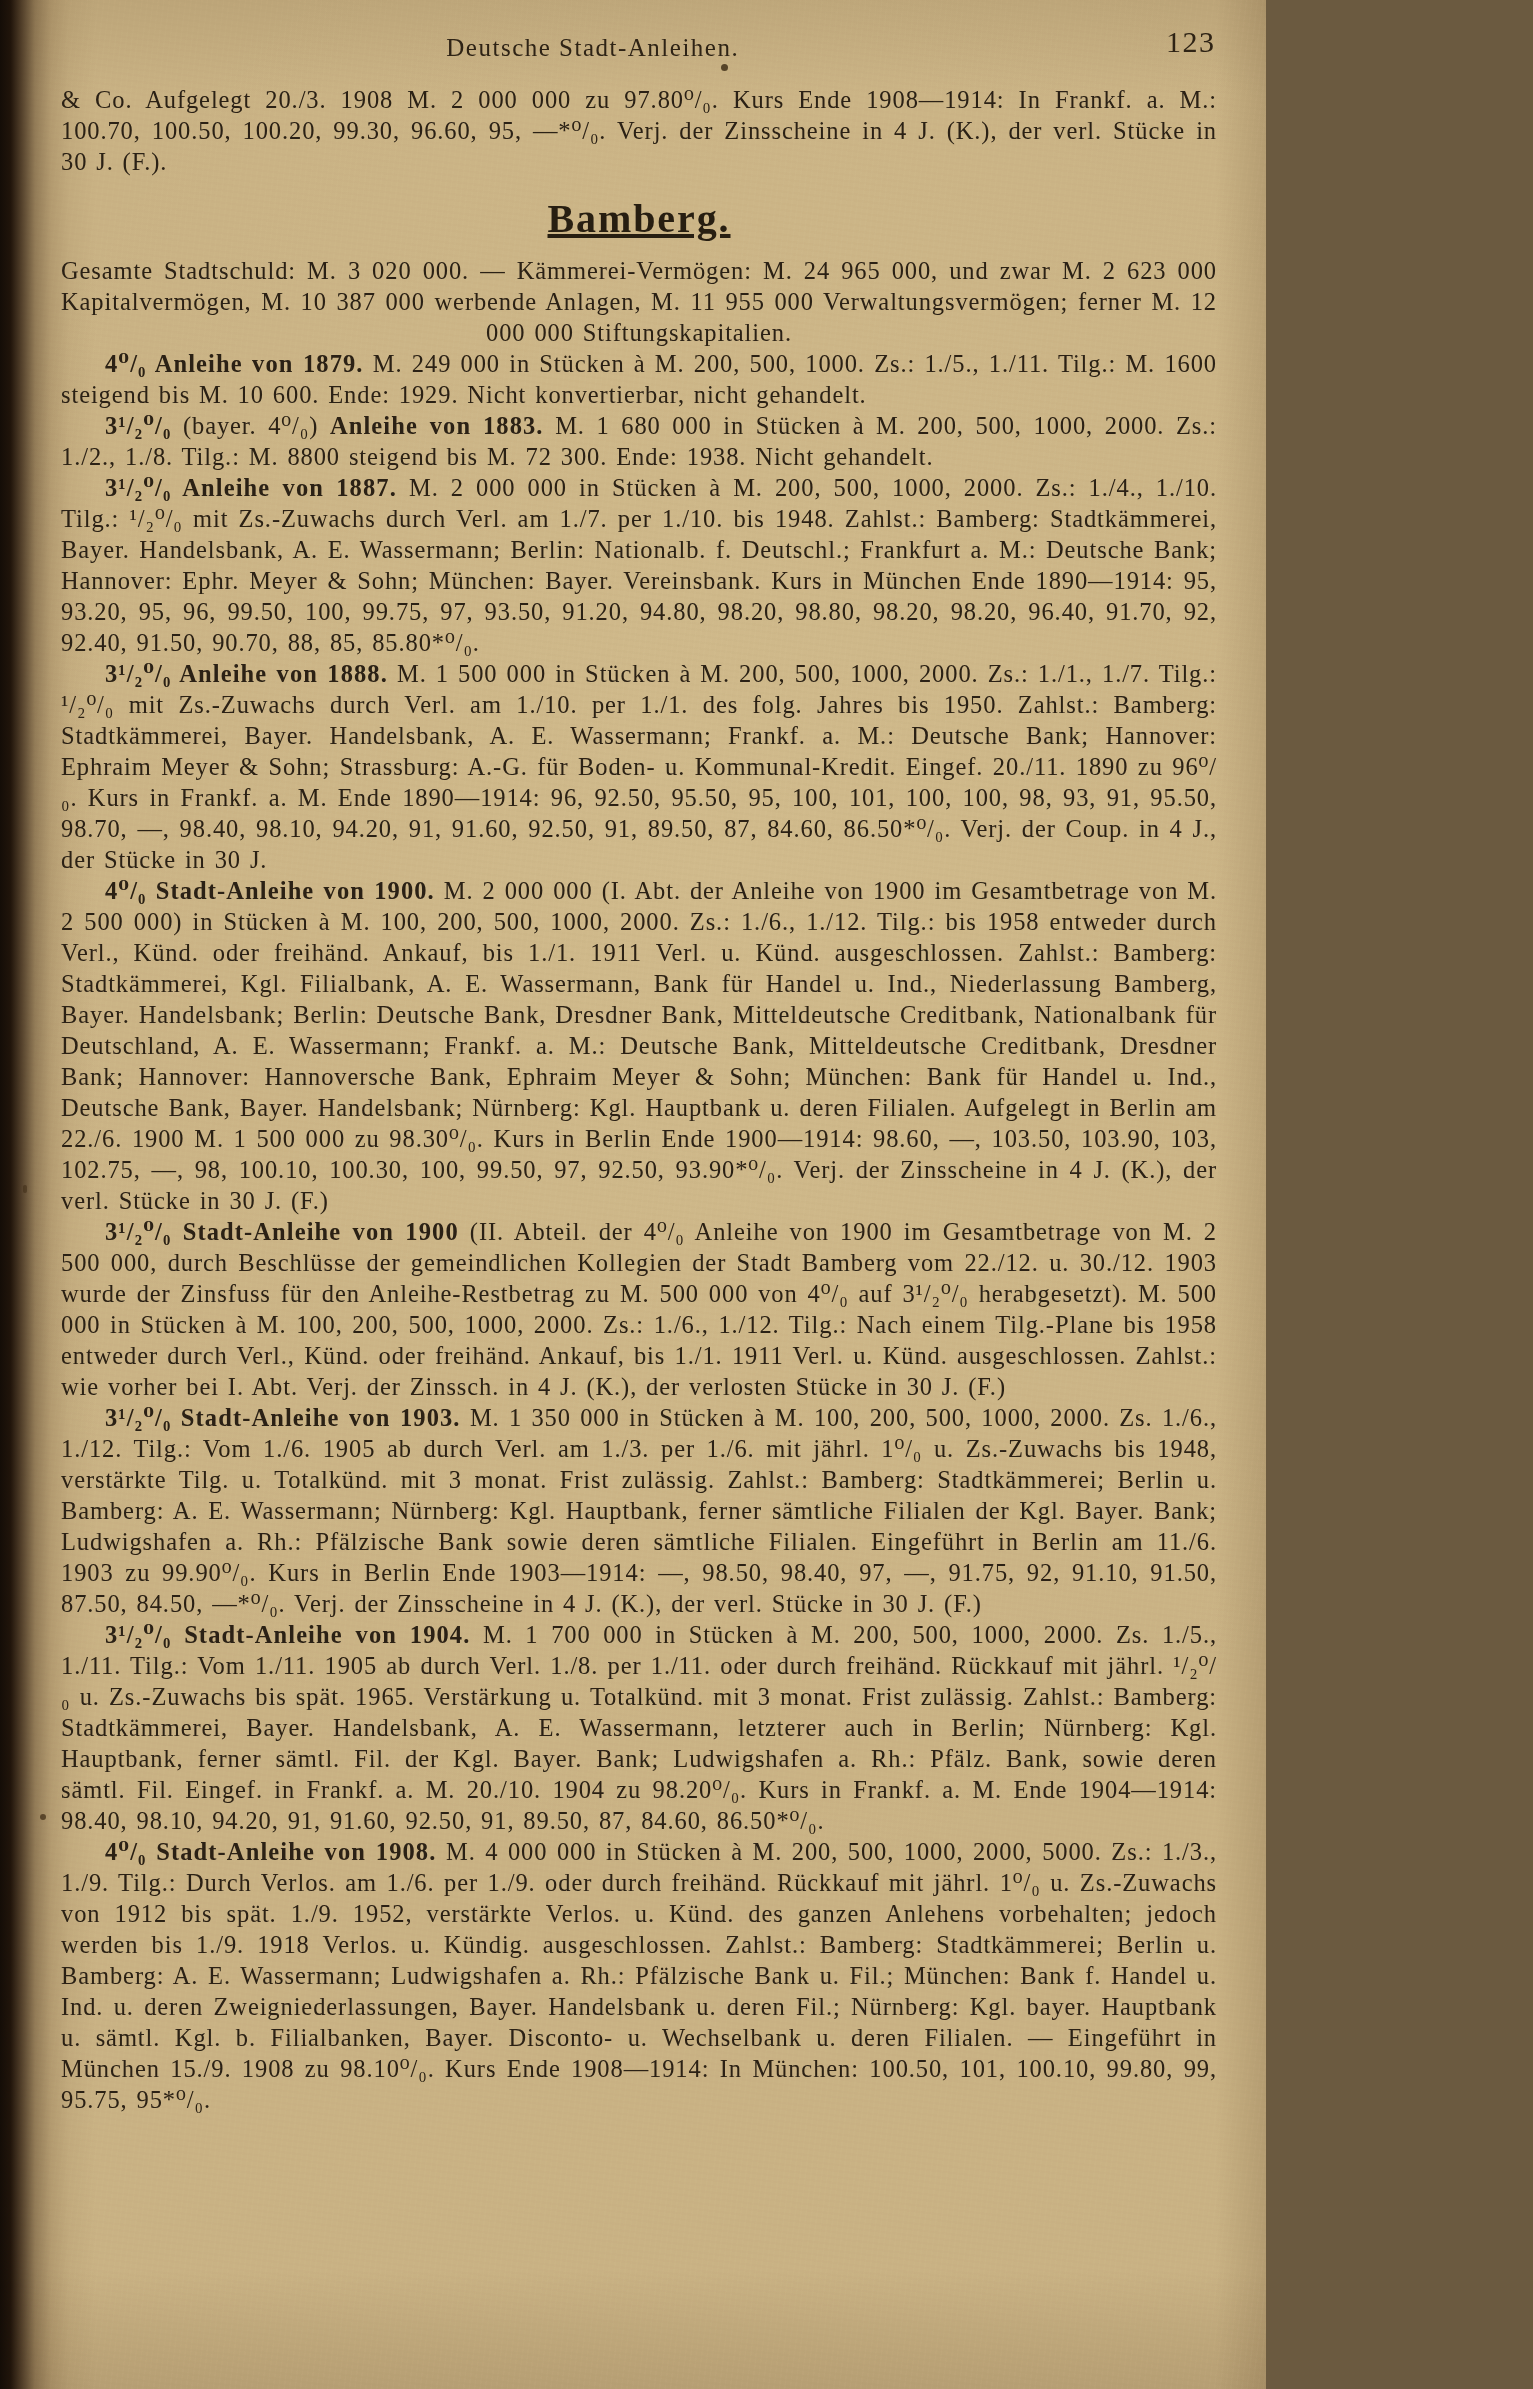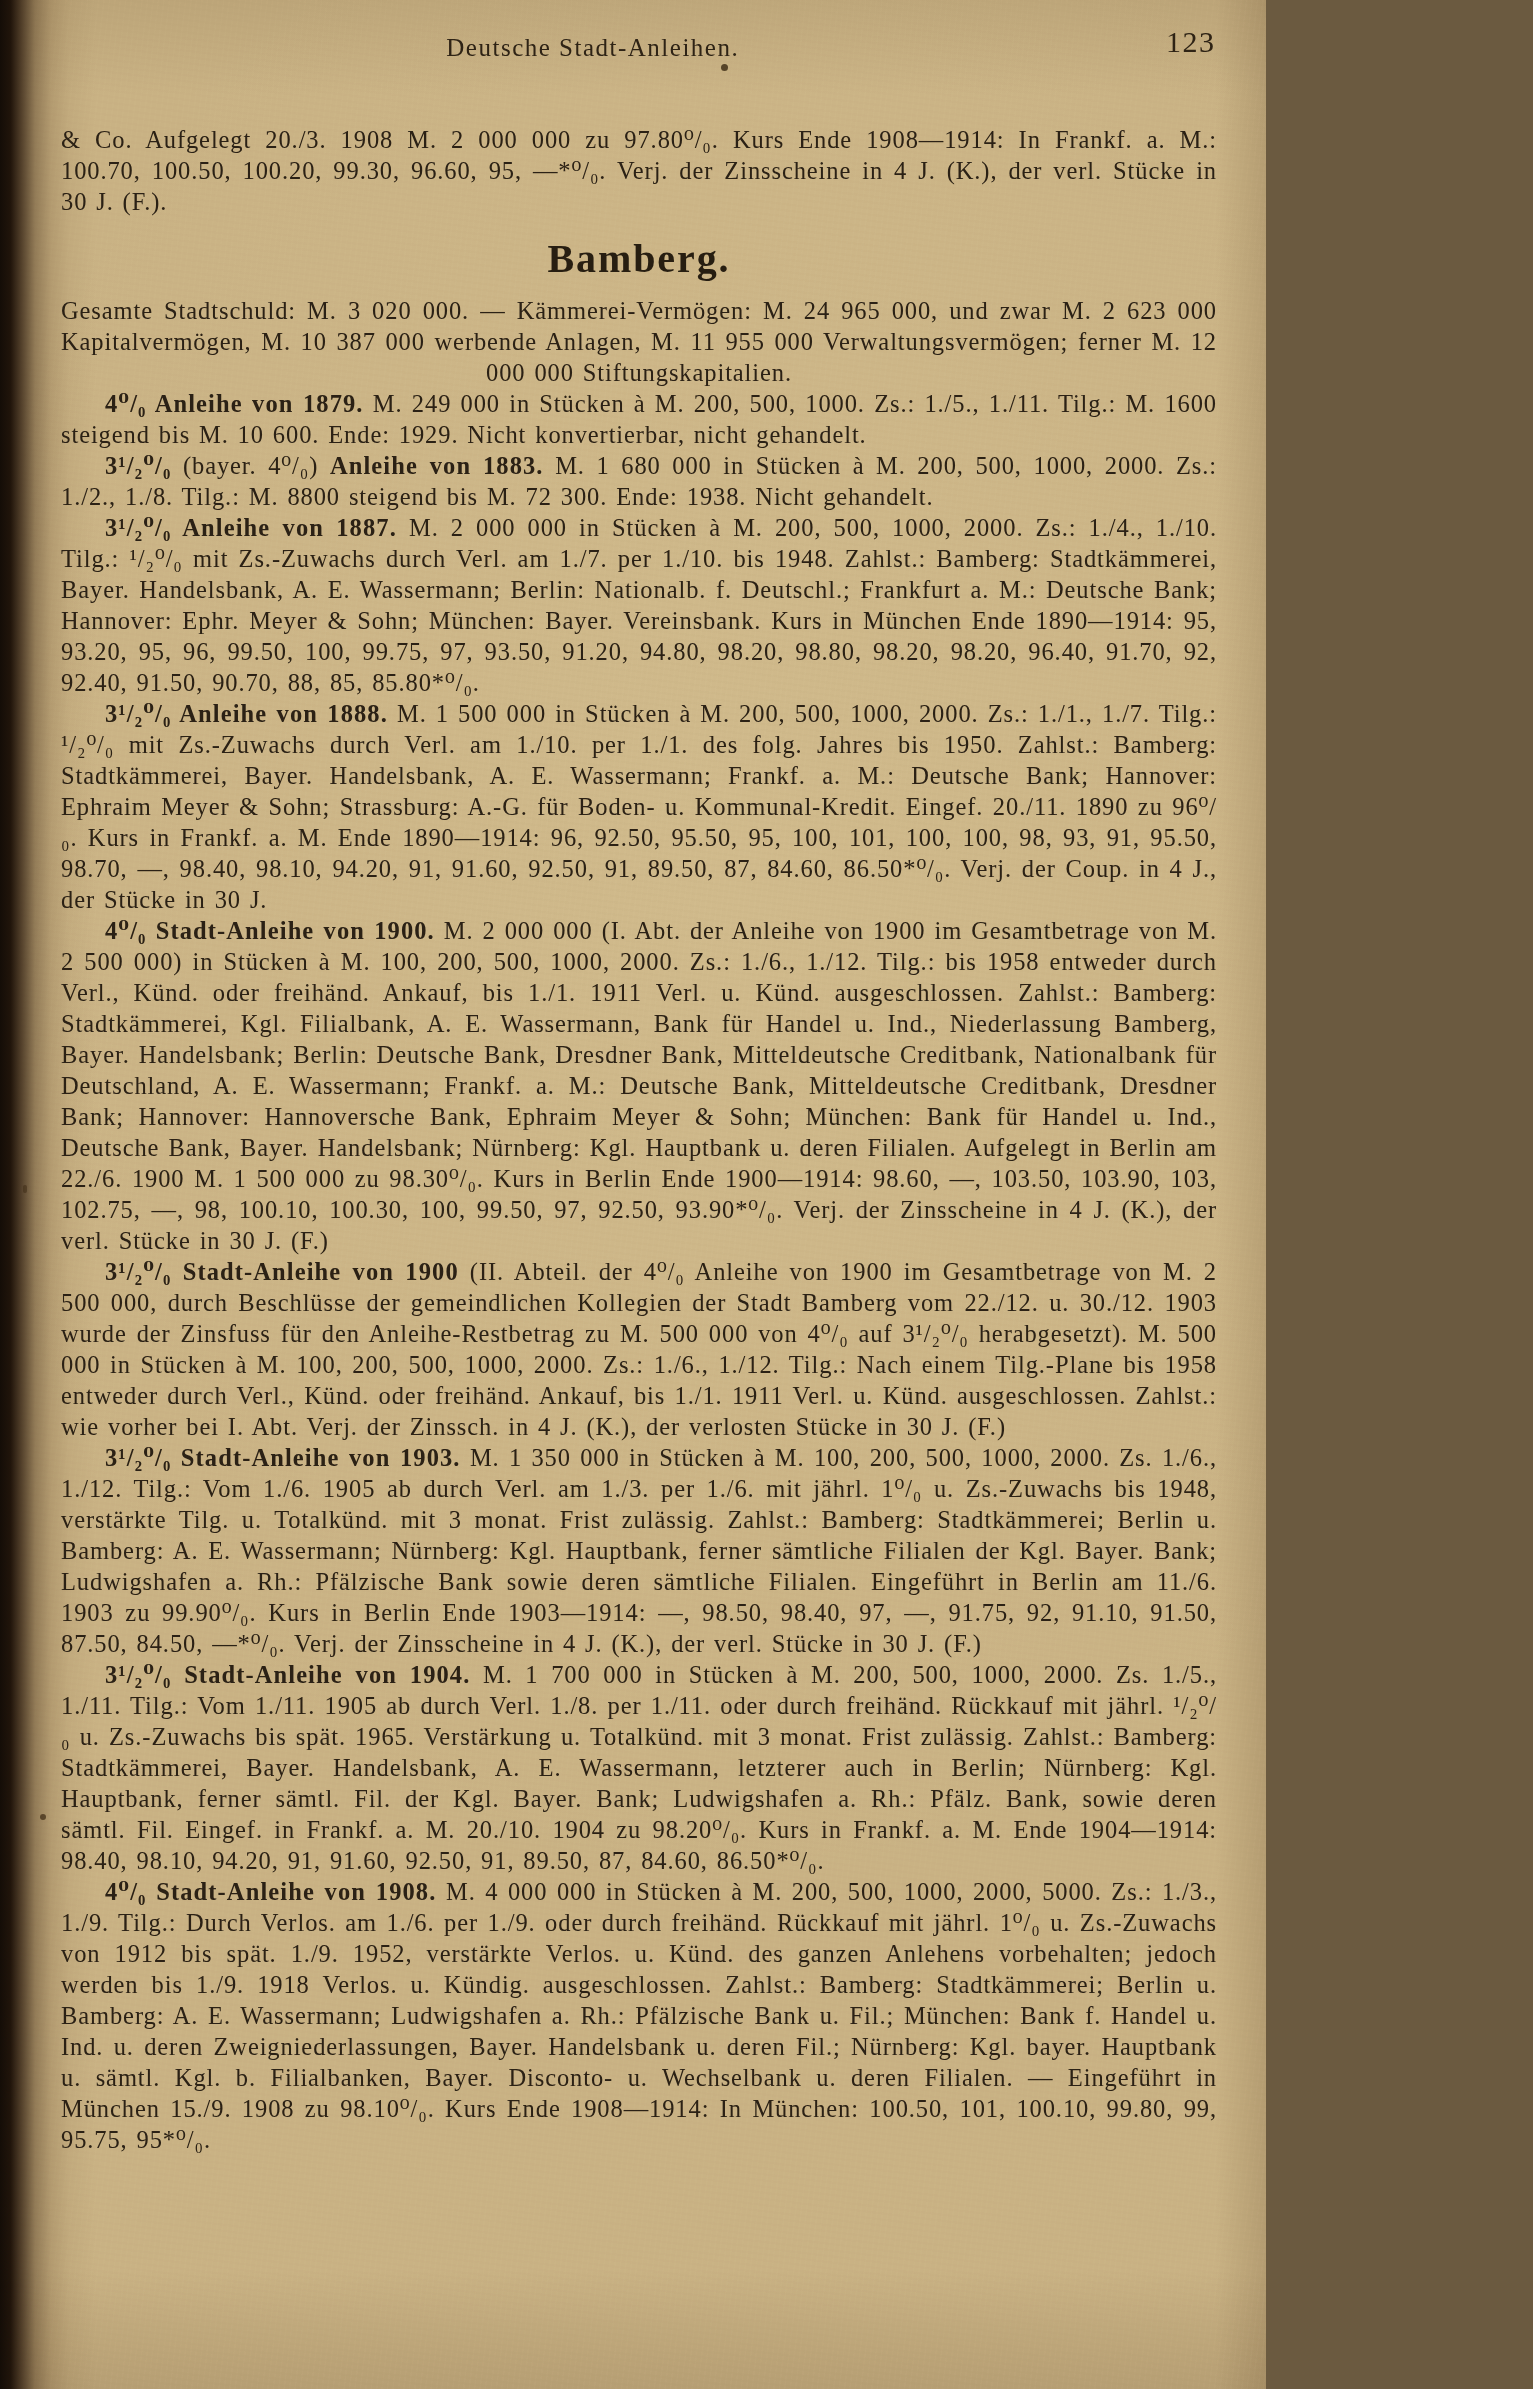--- a/index.html
+++ b/index.html
@@ -26,34 +26,34 @@
       rgba(100,72,40,0.22) 51px,rgba(120,92,55,0.09) 69px,rgba(0,0,0,0) 96px);
   }
 
   .running-head{position:absolute;left:61px;right:49px;top:24.5px;height:46px;}
   .running-title{
     position:absolute;left:46%;transform:translateX(-50%);top:9.2px;
     font-size:25px;letter-spacing:1.5px;white-space:nowrap;color:#2e2315;
   }
   .page-number{position:absolute;right:1.5px;top:0;font-size:30px;letter-spacing:1.5px;color:#2e2315;}
 
-  .text-block{position:absolute;left:61px;right:49px;top:84px;bottom:23px;overflow:hidden;margin-top:40px;}
+  .text-block{position:absolute;left:61px;right:49px;top:84px;bottom:23px;overflow:hidden;}
 
   .para{
     margin:0;text-align:justify;font-size:24.5px;line-height:31px;
     letter-spacing:0.9px;word-spacing:1.9px;
     hyphens:auto;-webkit-hyphens:auto;
   }
   .para.indent{text-indent:44px;}
   .para.center-last{text-align-last:center;}
   .b{font-weight:bold;letter-spacing:1.1px;}
 
   .city-heading{
     font-size:40px;line-height:44px;font-weight:bold;text-align:center;
-    letter-spacing:1.9px;margin:20px 0 14px 0;color:#271e11;
+    letter-spacing:1.9px;margin:20px 0 14px 0;color:#271e11;text-decoration:underline;
   }
 
   .speck{position:absolute;background:#3a2812;pointer-events:none;}
   .speck.round{border-radius:50%;}
 </style>
 </head>
 <body>
 
 <div class="page" lang="de">
   <div class="grain"></div>

